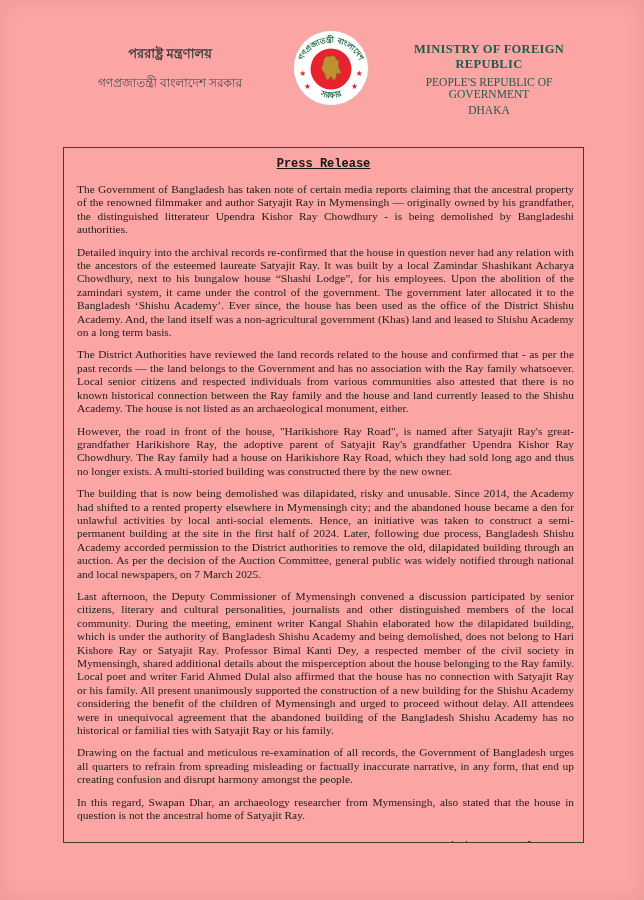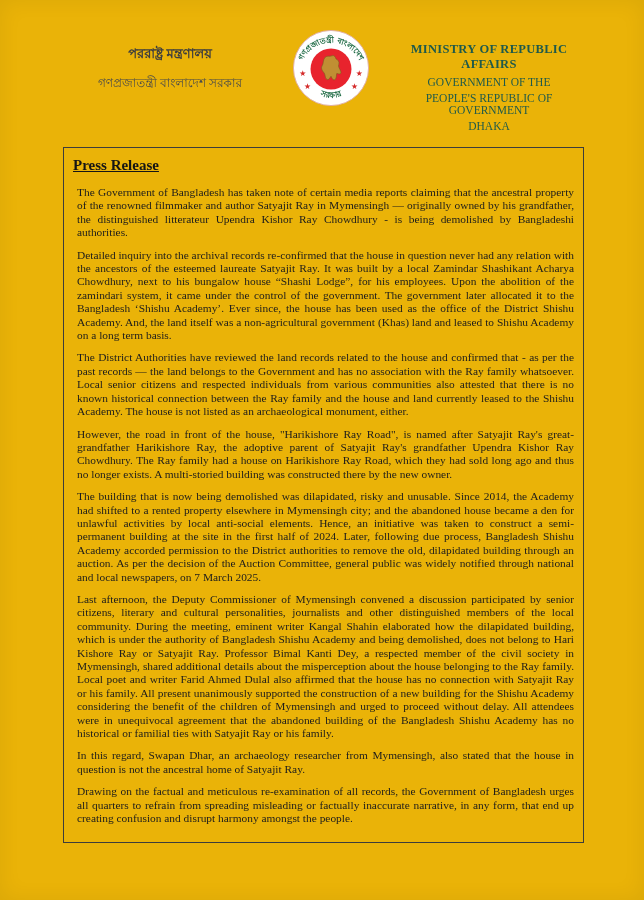--- a/index.html
+++ b/index.html
@@ -4,21 +4,21 @@
 <style>
   html, body { margin:0; padding:0; }
   body {
     width:644px; height:900px;
     background:#e9e9e9;
     font-family:"Liberation Serif", serif;
   }
   .page {
     position:relative;
     width:644px; height:900px;
-    background:#eab308;
+    background:#fca5a5;
     box-shadow: inset 0 0 22px rgba(0,0,0,0.07);
     overflow:hidden;
   }
 
   
   .header-left {
     position:absolute; top:44px; left:68px; width:204px;
     text-align:center; color:#3e3e3e;
     font-family:"Liberation Serif", serif;
   }
@@ -42,23 +42,25 @@
     position:absolute; top:147px; left:63px;
     width:521px; height:696px;
     border:1px solid #3c3c3c;
     box-sizing:border-box;
     padding:7px 9px 0 9px;
     background:transparent;
     overflow:hidden;
   }
   .doc-title {
     margin:2px 0 12px 0;
-    font-size:15px; font-weight:bold;
+    text-align:center;
+    font-size:12px; font-weight:bold;
     text-decoration:underline;
     color:#151515;
+    font-family:Liberation Mono, monospace;
   }
   .doc-box p {
     margin:0 0 9px 4px;
     font-size:11.4px;
     line-height:13.4px;
     text-align:justify;
     color:#1c1c1c;
   }
   .dateline {
     text-align:right;
@@ -97,34 +99,33 @@
       </g>
       <circle cx="40" cy="41" r="21" fill="#e8232d"></circle>
       <path d="M 34,29 C 36,27 39,28.5 41,27.5 C 43,26.5 44.5,28.5 45,30.5 C 47,31.5 49,33.5 48,36.5
                C 47,38.5 49,40.5 50,43.5 C 51,46.5 48,46.5 46,45.5 C 45.2,47.5 46,50.5 44,52
                C 42,53 41,50.5 40,48.5 C 38.5,50.5 37.5,53 35.5,51.5 C 33.5,50 34.5,46.5 32.5,44.5
                C 30.5,42.5 29.5,39.5 31,37.5 C 32.5,35.5 31.5,32 34,29 Z" fill="#c08f33" stroke="#7a5c1d" stroke-width="0.6"></path>
     </svg>
   </div>
 
   <div class="header-right">
-    <div class="en-line1">MINISTRY OF REPUBLIC AFFAIRS</div>
-    <div class="en-line">GOVERNMENT OF THE</div>
+    <div class="en-line1">MINISTRY OF FOREIGN REPUBLIC</div>
     <div class="en-line">PEOPLE'S REPUBLIC OF GOVERNMENT</div>
     <div class="en-line">DHAKA</div>
   </div>
 
   <main class="doc-box">
     <h1 class="doc-title">Press Release</h1>
 
     <p>The Government of Bangladesh has taken note of certain media reports claiming that the ancestral property of the renowned filmmaker and author Satyajit Ray in Mymensingh — originally owned by his grandfather, the distinguished litterateur Upendra Kishor Ray Chowdhury - is being demolished by Bangladeshi authorities.</p>
     <p>Detailed inquiry into the archival records re-confirmed that the house in question never had any relation with the ancestors of the esteemed laureate Satyajit Ray. It was built by a local Zamindar Shashikant Acharya Chowdhury, next to his bungalow house “Shashi Lodge”, for his employees. Upon the abolition of the zamindari system, it came under the control of the government. The government later allocated it to the Bangladesh ‘Shishu Academy’. Ever since, the house has been used as the office of the District Shishu Academy. And, the land itself was a non-agricultural government (Khas) land and leased to Shishu Academy on a long term basis.</p>
     <p>The District Authorities have reviewed the land records related to the house and confirmed that - as per the past records — the land belongs to the Government and has no association with the Ray family whatsoever. Local senior citizens and respected individuals from various communities also attested that there is no known historical connection between the Ray family and the house and land currently leased to the Shishu Academy. The house is not listed as an archaeological monument, either.</p>
     <p>However, the road in front of the house, "Harikishore Ray Road", is named after Satyajit Ray's great-grandfather Harikishore Ray, the adoptive parent of Satyajit Ray's grandfather Upendra Kishor Ray Chowdhury. The Ray family had a house on Harikishore Ray Road, which they had sold long ago and thus no longer exists. A multi-storied building was constructed there by the new owner.</p>
     <p>The building that is now being demolished was dilapidated, risky and unusable. Since 2014, the Academy had shifted to a rented property elsewhere in Mymensingh city; and the abandoned house became a den for unlawful activities by local anti-social elements. Hence, an initiative was taken to construct a semi-permanent building at the site in the first half of 2024. Later, following due process, Bangladesh Shishu Academy accorded permission to the District authorities to remove the old, dilapidated building through an auction. As per the decision of the Auction Committee, general public was widely notified through national and local newspapers, on 7 March 2025.</p>
     <p>Last afternoon, the Deputy Commissioner of Mymensingh convened a discussion participated by senior citizens, literary and cultural personalities, journalists and other distinguished members of the local community. During the meeting, eminent writer Kangal Shahin elaborated how the dilapidated building, which is under the authority of Bangladesh Shishu Academy and being demolished, does not belong to Hari Kishore Ray or Satyajit Ray. Professor Bimal Kanti Dey, a respected member of the civil society in Mymensingh, shared additional details about the misperception about the house belonging to the Ray family. Local poet and writer Farid Ahmed Dulal also affirmed that the house has no connection with Satyajit Ray or his family. All present unanimously supported the construction of a new building for the Shishu Academy considering the benefit of the children of Mymensingh and urged to proceed without delay. All attendees were in unequivocal agreement that the abandoned building of the Bangladesh Shishu Academy has no historical or familial ties with Satyajit Ray or his family.</p>
+    <p>Drawing on the factual and meticulous re-examination of all records, the Government of Bangladesh urges all quarters to refrain from spreading misleading or factually inaccurate narrative, in any form, that end up creating confusion and disrupt harmony amongst the people.</p>
     <p>In this regard, Swapan Dhar, an archaeology researcher from Mymensingh, also stated that the house in question is not the ancestral home of Satyajit Ray.</p>
-    <p>Drawing on the factual and meticulous re-examination of all records, the Government of Bangladesh urges all quarters to refrain from spreading misleading or factually inaccurate narrative, in any form, that end up creating confusion and disrupt harmony amongst the people.</p>
 
     <div class="dateline">Dhaka, 17 July 2025</div>
   </main>
 
 </div>
 
 </body></html>

